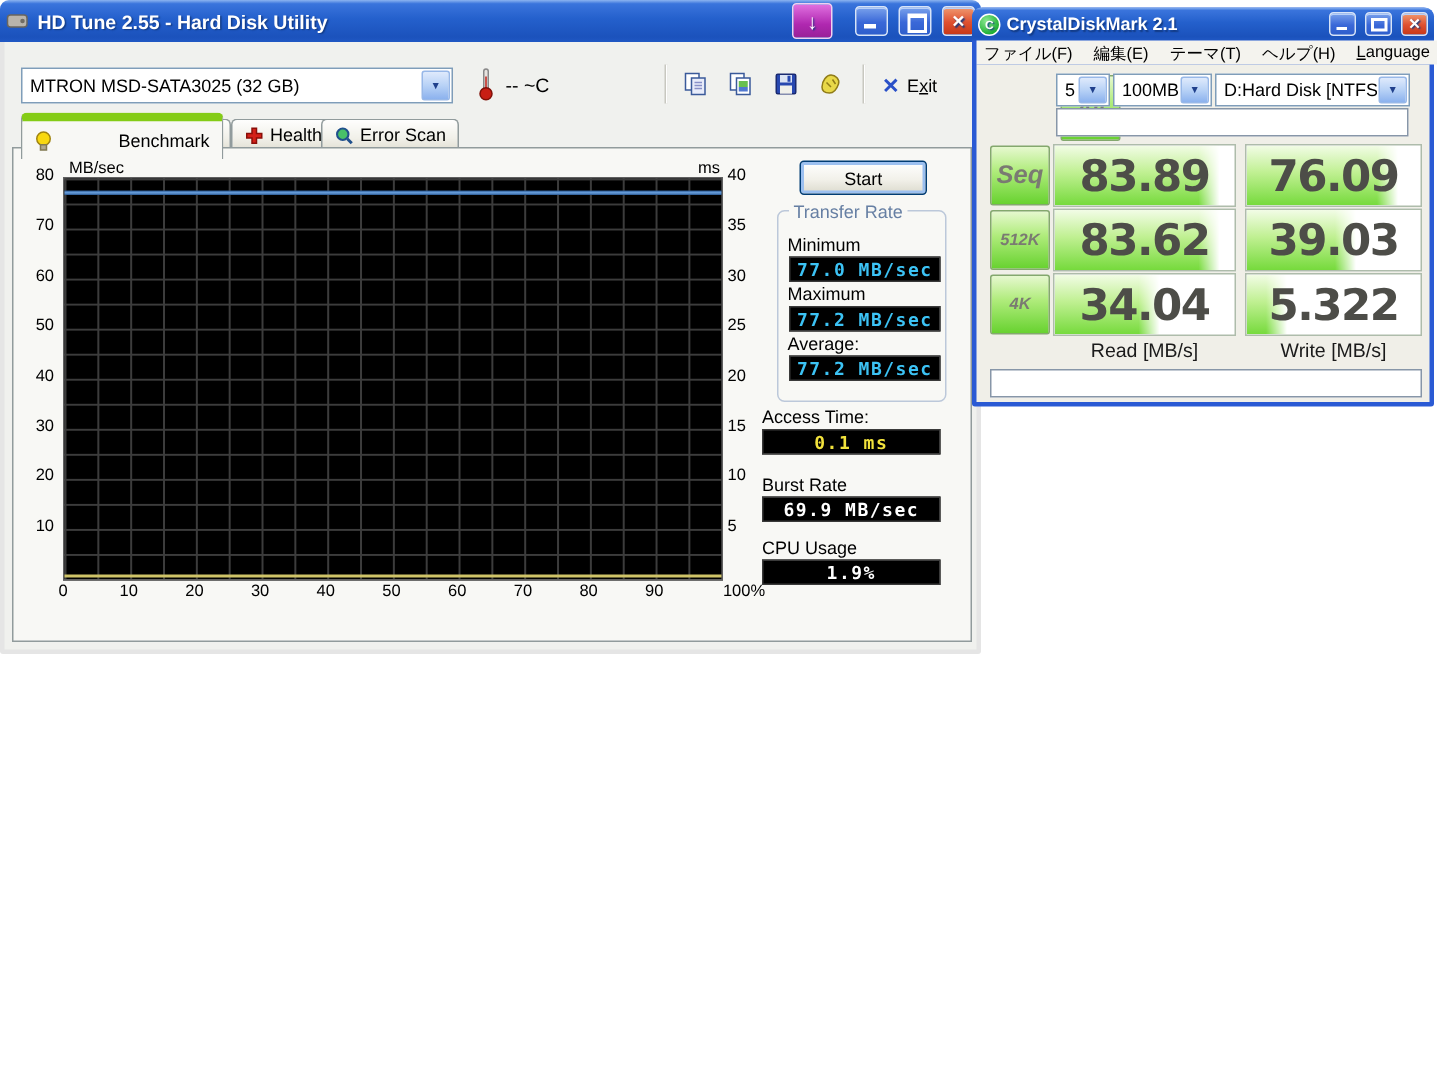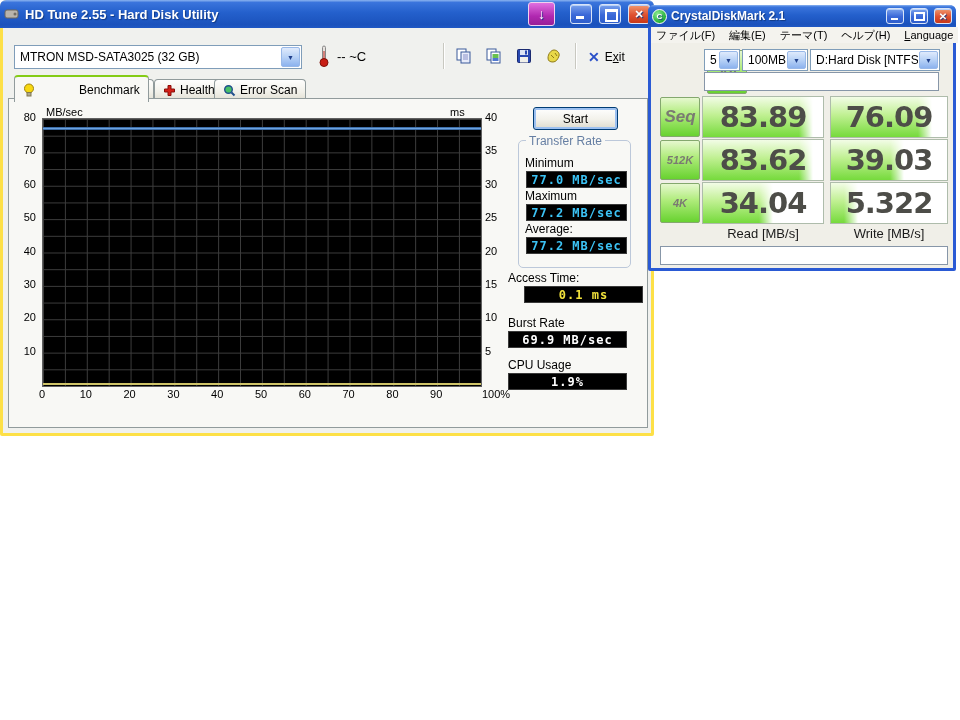--- a/index.html
+++ b/index.html
@@ -13,38 +13,38 @@
     color:#fff;font-weight:bold;text-shadow:1px 1px 1px #123a84;}
   .cap-btn{width:20px;height:18px;margin-left:2px;border-radius:3px;border:1px solid #d8e4f8;
     background:linear-gradient(180deg,#7aa2ec 0%,#3a68d8 55%,#2e5ecc 100%);
     position:relative;flex:0 0 auto;box-shadow:inset 0 1px 0 #b8d0f8;}
   .cap-btn.close-red{background:linear-gradient(180deg,#f09a70 0%,#df5030 55%,#c83818 100%);}
   .cap-glyph{position:absolute;left:0;top:0;right:0;bottom:0;color:#fff;font-size:11px;
     font-weight:bold;display:flex;align-items:center;justify-content:center;}
   .cap-min-bar{position:absolute;left:5px;bottom:4px;width:8px;height:3px;background:#fff;}
   .cap-max-box{position:absolute;left:5px;top:4px;width:9px;height:8px;border:2px solid #fff;border-top-width:3px;}
   
-  #hdtune{left:0;top:0;width:654px;height:436px;background:#fde047;}
+  #hdtune{left:0;top:0;width:654px;height:436px;background:#e5e5e5;}
   #hdtune .xp-titlebar{height:28px;font-size:13px;gap:5px;padding:0 4px;}
   .ht-client{position:absolute;left:3px;top:28px;width:648px;height:405px;background:#f0f1ee;}
   .combo{position:absolute;display:flex;align-items:center;background:#fff;
     border:1px solid #7f9db9;font-size:12px;color:#000;}
   .combo .combo-text{flex:1;padding:0 5px;white-space:nowrap;overflow:hidden;}
   .combo-arrow{width:17px;align-self:stretch;margin:1px;border:1px solid #98b8e8;border-radius:2px;
     background:linear-gradient(180deg,#dfeafc 0%,#b8d2f6 50%,#8cb2ee 100%);
     color:#20408c;font-size:7px;display:flex;align-items:center;justify-content:center;}
   .tb-sep{position:absolute;width:1px;height:26px;background:#c8c8c0;border-right:1px solid #fff;}
   .tool-btn{position:absolute;width:24px;height:22px;display:flex;align-items:center;justify-content:center;}
   .exit-btn{position:absolute;display:flex;align-items:center;gap:5px;font-size:12px;color:#000;}
   .exit-x{color:#2a50c8;font-weight:bold;font-size:14px;}
   
   .tab{position:absolute;height:20px;display:flex;align-items:center;gap:4px;padding:0 8px;
     border:1px solid #919b9c;border-bottom:none;border-radius:4px 4px 0 0;font-size:12px;color:#000;
     background:linear-gradient(180deg,#fefefd 0%,#f1f0e9 60%,#e2e0d4 100%);}
-  .tab.selected{height:25px;background:#f8f8f5;border-top:2px solid #84cc16;z-index:3;gap:44px;}
+  .tab.selected{height:25px;background:#f8f8f5;border-top:6px solid #84cc16;z-index:3;gap:44px;}
   .ht-panel{position:absolute;left:8px;top:98px;width:638px;height:328px;background:#f8f8f5;
     border:1px solid #919b9c;}
   
   .plot{position:absolute;left:42px;top:118px;width:438px;height:267px;background:#000;
     background-image:linear-gradient(#3c3c3c 1px,transparent 1px),
                      linear-gradient(90deg,#3c3c3c 1px,transparent 1px);
     background-size:100% 16.6875px,21.9px 100%;border:1px solid #606060;}
   .plot-line-blue{position:absolute;left:0;right:0;top:8px;height:3px;
     background:linear-gradient(180deg,#28568f,#6ba2e0 50%,#28568f);}
   .plot-line-yellow{position:absolute;left:0;right:0;bottom:1px;height:2px;background:#cfc468;}
@@ -194,21 +194,21 @@
           <circle cx="5.5" cy="5.5" r="3.8" fill="#48c068" stroke="#20508c" stroke-width="1.4"></circle>
           <path d="M8.5 8.5l3 3" stroke="#20508c" stroke-width="2"></path>
         </svg>
     </span>
     <span>Error Scan</span>
   </div>
 
   <div class="ht-panel"></div>
 
   <span class="axis-title" style="left:46px;top:106px;">MB/sec</span>
-  <span class="axis-title" style="left:450px;top:106px;width:30px;">ms</span>
+  <span class="axis-title" style="left:450px;top:106px;width:30px;text-align:right;">ms</span>
   <div class="plot">
     <div class="plot-line-blue"></div>
     <div class="plot-line-yellow"></div>
   </div>
   <div id="ticks-host">
       <span class="tick" style="left: 12px; top: 111px; width: 24px; text-align: right;">80</span>
       <span class="tick" style="left: 12px; top: 144.375px; width: 24px; text-align: right;">70</span>
       <span class="tick" style="left: 12px; top: 177.75px; width: 24px; text-align: right;">60</span>
       <span class="tick" style="left: 12px; top: 211.125px; width: 24px; text-align: right;">50</span>
       <span class="tick" style="left: 12px; top: 244.5px; width: 24px; text-align: right;">40</span>
@@ -239,21 +239,21 @@
   <div class="start-btn">Start</div>
   <div class="groupbox"></div>
   <span class="group-label">Transfer Rate</span>
   <span class="ht-label" style="left:525px;top:156px;">Minimum</span>
   <div class="lcd cyan" style="left:526px;top:171px;width:99px;height:15px;">77.0 MB/sec</div>
   <span class="ht-label" style="left:525px;top:189px;">Maximum</span>
   <div class="lcd cyan" style="left:526px;top:204px;width:99px;height:15px;">77.2 MB/sec</div>
   <span class="ht-label" style="left:525px;top:222px;">Average:</span>
   <div class="lcd cyan" style="left:526px;top:237px;width:99px;height:15px;">77.2 MB/sec</div>
   <span class="ht-label" style="left:508px;top:271px;">Access Time:</span>
-  <div class="lcd yellow" style="left:508px;top:286px;width:117px;height:15px;margin-left:16px;">0.1 ms</div>
+  <div class="lcd yellow" style="left:508px;top:286px;width:117px;height:15px;">0.1 ms</div>
   <span class="ht-label" style="left:508px;top:316px;">Burst Rate</span>
   <div class="lcd white" style="left:508px;top:331px;width:117px;height:15px;">69.9 MB/sec</div>
   <span class="ht-label" style="left:508px;top:358px;">CPU Usage</span>
   <div class="lcd white" style="left:508px;top:373px;width:117px;height:15px;">1.9%</div>
 </div>
 
 <div id="cdm" class="xp-window">
   <div class="xp-titlebar">
     <span class="cdm-appicon">C</span>
     <span style="flex:1">CrystalDiskMark 2.1</span>

